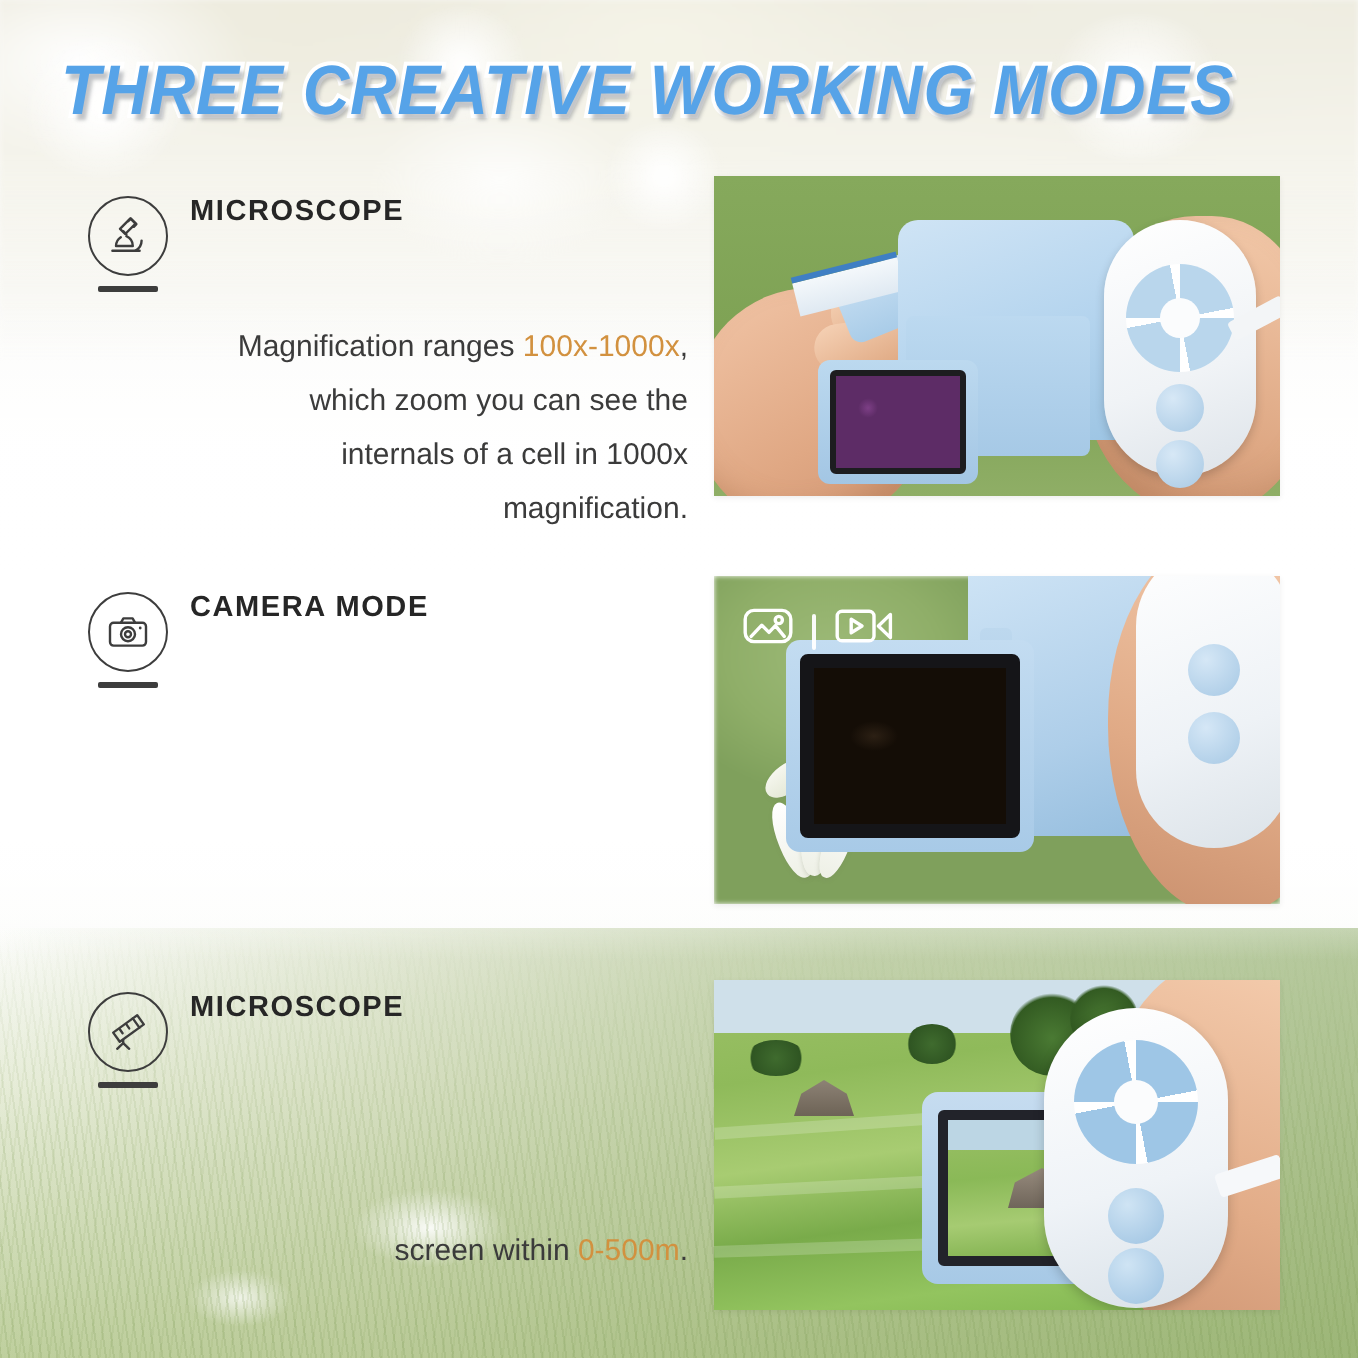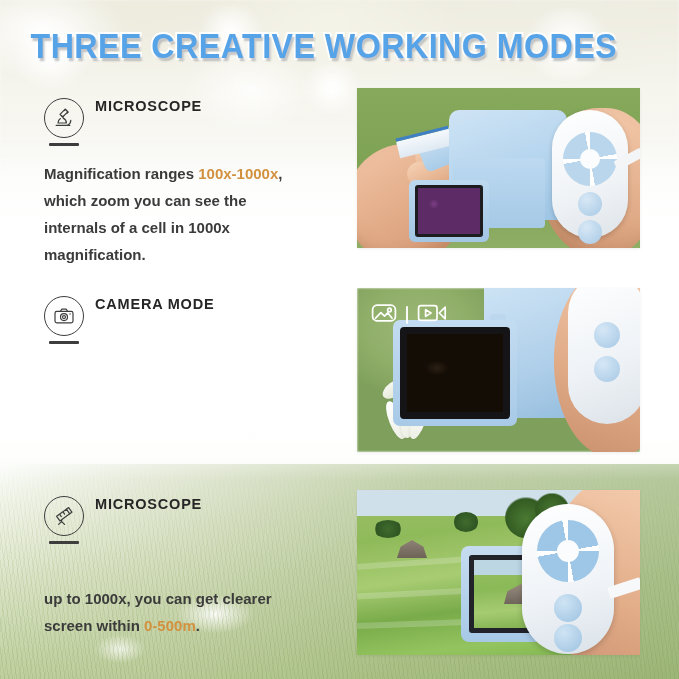--- a/index.html
+++ b/index.html
@@ -33,21 +33,21 @@
       linear-gradient(rgba(255,255,255,0) 0%, rgba(222,230,200,.55) 35%, rgba(176,197,135,.75) 100%);}
   .bg-grass:after{content:"";position:absolute;inset:0;
     background:repeating-linear-gradient(82deg, rgba(120,150,80,.18) 0 1px, rgba(120,150,80,0) 1px 4px),
                repeating-linear-gradient(97deg, rgba(140,168,96,.14) 0 1px, rgba(140,168,96,0) 1px 5px);
     mask-image:linear-gradient(rgba(0,0,0,0) 0%, rgba(0,0,0,.7) 45%, rgba(0,0,0,1) 100%);
     -webkit-mask-image:linear-gradient(rgba(0,0,0,0) 0%, rgba(0,0,0,.7) 45%, rgba(0,0,0,1) 100%);}
   .bg-haze{position:absolute;left:0;top:150px;width:679px;height:330px;
     background:linear-gradient(rgba(255,255,255,0) 0%, rgba(255,255,255,.92) 22%, #fff 50%, rgba(255,255,255,.9) 80%, rgba(255,255,255,0) 100%);}
 
   
-  .title-wrap{position:absolute;left:0;top:26px;width:648px;text-align:center;}
+  .title-wrap{position:absolute;left:0;top:26px;width:648px;text-align:center;font-style:italic;}
   .title{
     display:inline-block;
     font-family:"Liberation Sans", sans-serif;
     font-size:35px;line-height:40px;font-weight:700;
     letter-spacing:.5px;
     transform:scaleX(.92);
     color:#56a3e8;
     -webkit-text-stroke:4px #ffffff;
     paint-order:stroke fill;
     text-shadow:2px 3px 2px rgba(120,125,130,.45);
@@ -59,21 +59,21 @@
 
   .head-row{display:flex;align-items:flex-start;gap:11px;height:38px;}
   .icon-circle{width:38px;height:38px;border:1.4px solid #3d3d3d;border-radius:50%;
     display:flex;align-items:center;justify-content:center;flex:0 0 38px;background:transparent;}
   .icon-circle svg{display:block;}
   .sec-title{font-size:14.5px;font-weight:700;color:#262626;letter-spacing:.8px;
     font-family:"Liberation Sans", sans-serif;}
   .underline{width:30px;height:2.5px;background:#3d3d3d;margin:7px 0 0 5px;border-radius:1px;}
 
   .body-text{margin-top:14px;font-size:15px;line-height:27px;color:#3b3b3b;
-    font-family:"Liberation Sans", sans-serif;font-weight:700;}
+    font-family:"Liberation Sans", sans-serif;font-weight:400;text-align:right;}
   .accent{color:#d2913f;}
 
   
   .photo{position:absolute;left:357px;width:283px;overflow:hidden;
     box-shadow:0 1px 3px rgba(0,0,0,.07);}
   .p1{top:88px;height:160px;}
   .p2{top:288px;height:164px;}
   .p3{top:490px;height:165px;}
 
   .ph-inner{position:absolute;inset:0;}
@@ -264,21 +264,21 @@
           <path d="M11.2 8.2l1.4 2"></path>
           <path d="M9.6 16.2v1.4"></path>
           <path d="M6.6 20.4l3-2.8 3 2.8"></path>
         </svg>
       </span>
       <span class="sec-title">MICROSCOPE</span>
     </div>
     <div class="underline"></div>
     <div class="body-text">
       <br>
-      <span>up to 1000x, you can get clearer</span><br>
+      <br>
       <span>screen within <span class="accent">0-500m</span>.</span>
     </div>
   </div>
 
   <div class="photo p1">
     <div class="ph-inner">
       <div class="bgcol"></div>
       <div class="hand hand-l"></div>
       <div class="finger f1"></div>
       <div class="finger f2"></div>

